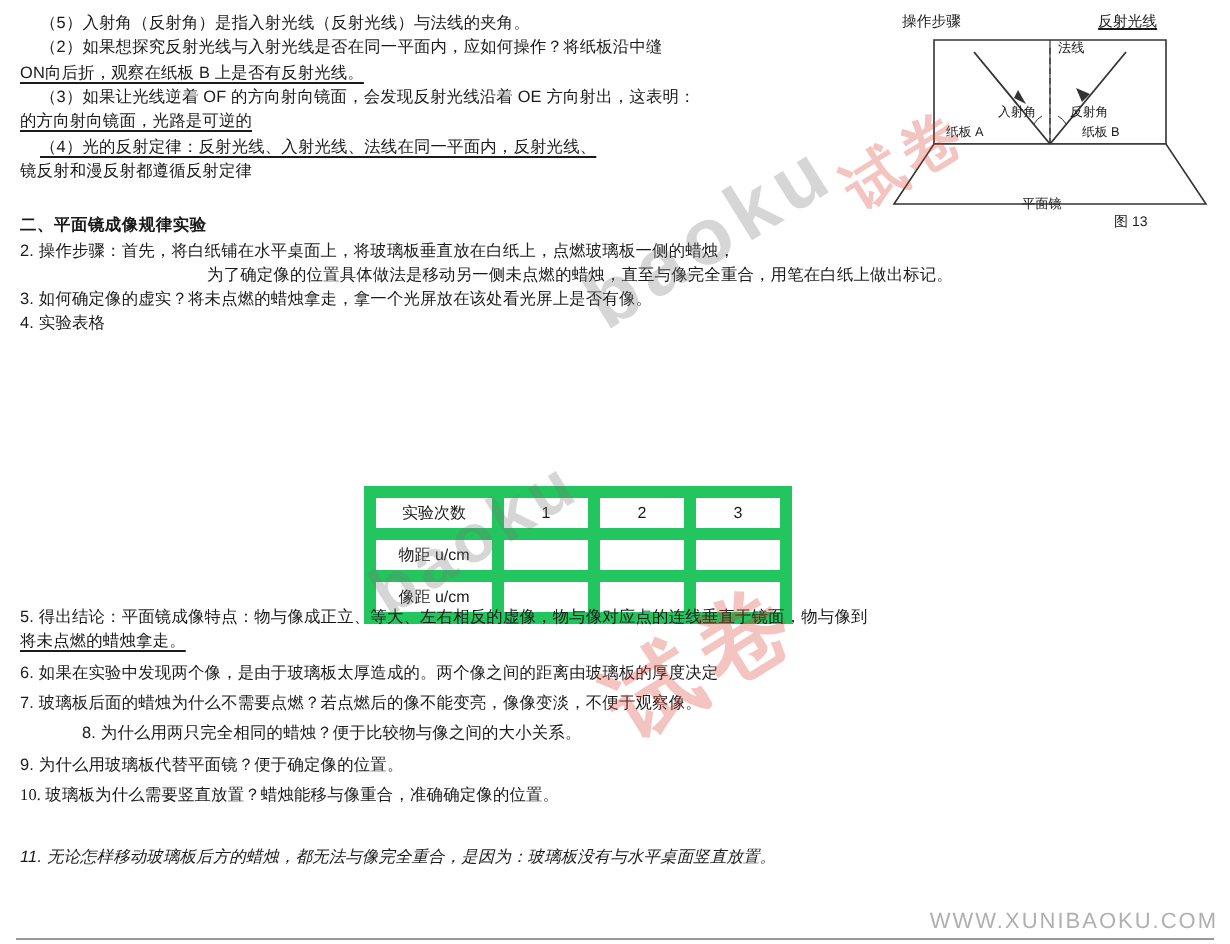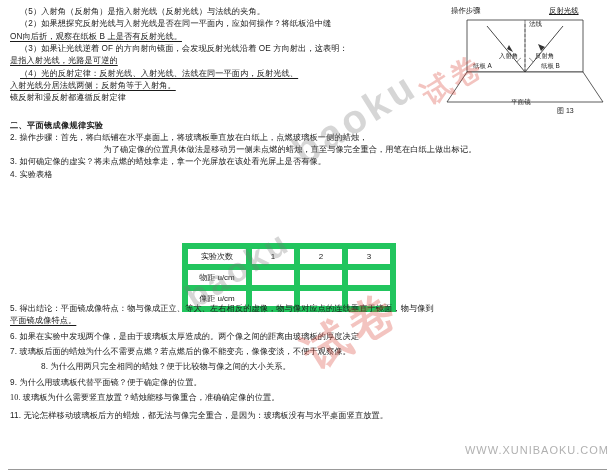--- a/index.html
+++ b/index.html
@@ -116,21 +116,21 @@
   }
   .wm-big3 {
     left: 300px;
     top: 300px;
     font-size: 46px;
     transform: rotate(-32deg);
     letter-spacing: 6px;
   }
   .wm-url {
     right: 6px;
-    bottom: 16px;
+    bottom: 5px;
     font-size: 11px;
     color: rgba(150, 150, 150, 0.75);
     letter-spacing: 1px;
     font-family: "Liberation Sans", sans-serif;
     text-align: center;
   }
   .bottom-rule {
     position: absolute;
     left: 8px;
     right: 8px;
@@ -175,23 +175,22 @@
     <span class="fig-label" style="left:104px; top:56px; font-size:6.4px;">纸板 B</span>
     <span class="fig-label" style="left:74px; top:92px; font-size:6.6px;">平面镜</span>
     <span class="fig-label" style="left:120px; top:100px; font-size:7px;">图 13</span>
   </div>
 
   <div class="content">
     <div class="line indent1 block"><span>（5）入射角（反射角）是指入射光线（反射光线）与法线的夹角。</span></div>
     <div class="line indent1 block"><span>（2）如果想探究反射光线与入射光线是否在同一平面内，应如何操作？将纸板沿中缝</span></div>
     <div class="line block u"><span>ON向后折，观察在纸板 B 上是否有反射光线。</span></div>
     <div class="line indent1 block"><span>（3）如果让光线逆着 OF 的方向射向镜面，会发现反射光线沿着 OE 方向射出，这表明：</span></div>
-    <div class="line block u"><span>是指入射光线，光路是可逆的</span></div>
+    <div class="line block u"><span>的方向射向镜面，光路是可逆的</span></div>
     <div class="line indent1 block"><span class="u">（4）光的反射定律：反射光线、入射光线、法线在同一平面内，反射光线、</span></div>
-    <div class="line block u"><span>入射光线分居法线两侧；反射角等于入射角。</span></div>
     <div class="line block"><span>镜反射和漫反射都遵循反射定律</span></div>
     <div class="line block sec-title" style="margin-top:16px;"><span>二、平面镜成像规律实验</span></div>
     <div class="line block" style="width:560px;"><span>2. 操作步骤：首先，将白纸铺在水平桌面上，将玻璃板垂直放在白纸上，点燃玻璃板一侧的蜡烛，</span></div>
     <div class="line block" style="width:560px;text-align:center;"><span>为了确定像的位置具体做法是移动另一侧未点燃的蜡烛，直至与像完全重合，用笔在白纸上做出标记。</span></div>
     <div class="line block" style="width:560px;"><span>3. 如何确定像的虚实？将未点燃的蜡烛拿走，拿一个光屏放在该处看光屏上是否有像。</span></div>
     <div class="line block"><span>4. 实验表格</span></div>
   </div>
 
   <div class="tbl-wrap">
     <table class="exp">
@@ -213,27 +212,27 @@
         <td class="col"></td>
         <td class="col"></td>
         <td class="col"></td>
       </tr>
     </tbody>
       </table>
   </div>
 
   <div style="position:absolute; left:10px; top:303px; width:600px;">
     <div class="line block"><span>5. 得出结论：平面镜成像特点：物与像成正立、等大、左右相反的虚像，物与像对应点的连线垂直于镜面，物与像到</span></div>
-    <div class="line block u"><span>平面镜成像特点。</span></div>
+    <div class="line block u"><span>将未点燃的蜡烛拿走。</span></div>
     <div class="line block" style="margin-top:4px;"><span>6. 如果在实验中发现两个像，是由于玻璃板太厚造成的。两个像之间的距离由玻璃板的厚度决定</span></div>
     <div class="line block" style="margin-top:4px;"><span>7. 玻璃板后面的蜡烛为什么不需要点燃？若点燃后的像不能变亮，像像变淡，不便于观察像。</span></div>
     <div class="line block" style="margin-top:4px;margin-left:31px;"><span>8. 为什么用两只完全相同的蜡烛？便于比较物与像之间的大小关系。</span></div>
     <div class="line block" style="margin-top:4px;"><span>9. 为什么用玻璃板代替平面镜？便于确定像的位置。</span></div>
     <div class="line block" style="margin-top:4px;font-family:Liberation Serif, serif;"><span>10. 玻璃板为什么需要竖直放置？蜡烛能移与像重合，准确确定像的位置。</span></div>
-    <div class="line block" style="margin-top:7px;"><span>11. 无论怎样移动玻璃板后方的蜡烛，都无法与像完全重合，是因为：玻璃板没有与水平桌面竖直放置。</span></div>
+    <div class="line block" style="margin-top:20px;font-style:italic;"><span>11. 无论怎样移动玻璃板后方的蜡烛，都无法与像完全重合，是因为：玻璃板没有与水平桌面竖直放置。</span></div>
   </div>
 
   <div class="wm wm-gray wm-big1">baoku</div>
   <div class="wm wm-red wm-big2">试卷</div>
   <div class="wm wm-red wm-big3">试卷</div>
   <div class="wm wm-gray" style="left:180px; top:250px; font-size:34px; transform:rotate(-32deg); letter-spacing:3px;">baoku</div>
   <div class="wm wm-url">WWW.XUNIBAOKU.COM</div>
 
   <div class="bottom-rule"></div>
 </div>

